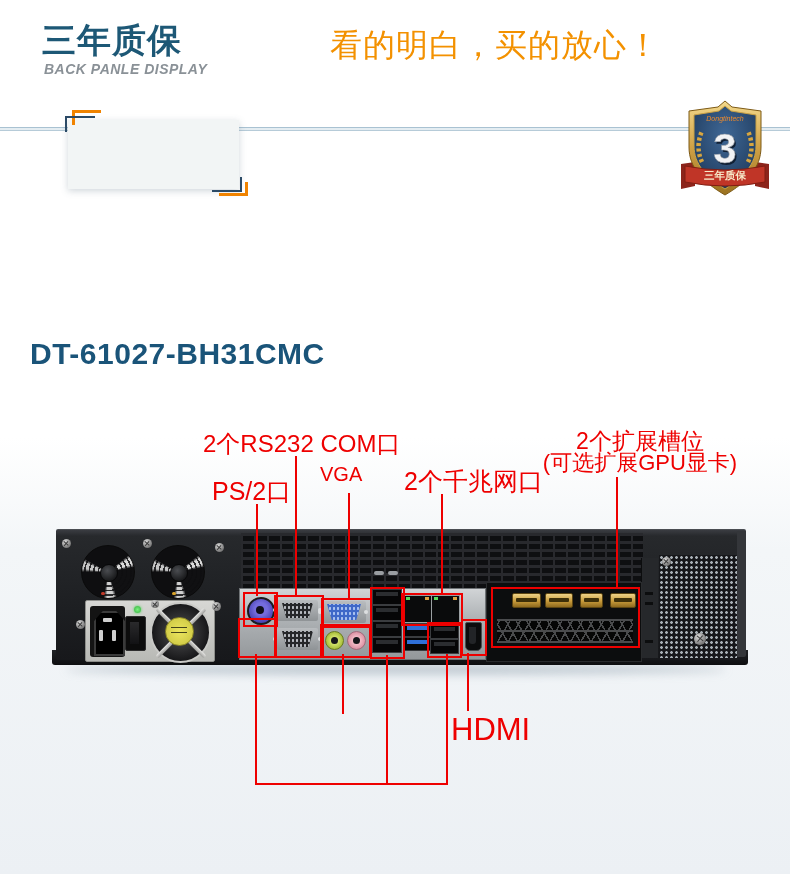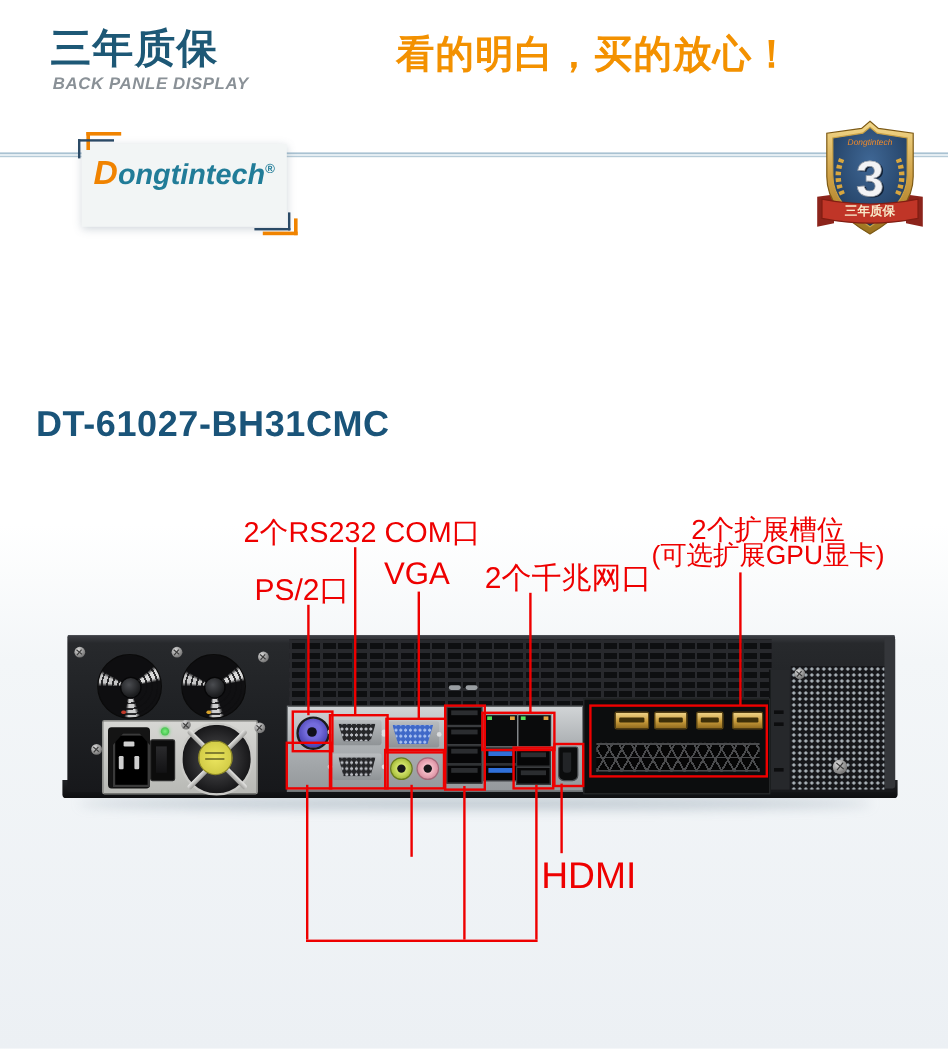--- a/index.html
+++ b/index.html
@@ -4,21 +4,21 @@
 <style>
   html,body{margin:0;padding:0;}
   body{font-family:"Liberation Sans","DejaVu Sans",sans-serif;}
   .page{position:relative;width:790px;height:874px;overflow:hidden;
         background:linear-gradient(180deg,#ffffff 0%,#ffffff 50%,#f3f6f8 63%,#ecf0f4 100%);}
   .abs{position:absolute;}
 
   
   .title-cn{left:42px;top:18px;font-size:34px;font-weight:800;color:#1d5876;letter-spacing:1px;}
   .title-en{left:44px;top:61px;font-size:14px;font-weight:700;font-style:italic;color:#8a9197;letter-spacing:.5px;}
-  .slogan{left:330px;top:24px;font-size:32px;font-weight:700;color:#f39100;letter-spacing:1px;}
+  .slogan{left:330px;top:24px;font-size:32px;font-weight:400;color:#f39100;letter-spacing:1px;}
 
   
   .decor-line{left:0;top:127px;width:790px;height:4px;z-index:1;
     background:linear-gradient(180deg,#a9c2d2 0 1px,#e4edf2 1px 3px,#b6cbd8 3px 4px);}
 
   
   .logo-box{left:68px;top:120px;width:171px;height:61px;background:#f2f5f5;z-index:2;
     box-shadow:0 2px 7px rgba(100,120,135,.3);text-align:center;padding-top:8px;box-sizing:content-box;}
   .logo-l1{font-size:24px;font-weight:800;font-style:italic;color:#217c98;line-height:26px;}
   .logo-l1 .d{color:#f08300;font-size:28px;}
@@ -137,21 +137,20 @@
 
   <div class="abs title-cn">三年质保</div>
   <div class="abs title-en">BACK PANLE DISPLAY</div>
   <div class="abs slogan">看的明白，买的放心！</div>
 
   <div class="abs decor-line"></div>
 
   <div class="abs br-otl"></div>
   <div class="abs br-ntl"></div>
   <div class="abs logo-box">
-    <div class="logo-l1"><span class="d">D</span><span>ongtintech</span><span class="reg">®</span></div>
   </div>
   <div class="abs br-nbr"></div>
   <div class="abs br-obr"></div>
 
   <svg class="abs badge" viewBox="0 0 92 98" style="left:679px;top:100px;width:92px;height:98px">
     <defs>
       <linearGradient id="gold" x1="0" y1="0" x2="0" y2="1">
         <stop offset="0" stop-color="#f3d98c"></stop>
           <stop offset=".5" stop-color="#cfa045"></stop>
           <stop offset="1" stop-color="#9a711f"></stop>
@@ -282,21 +281,21 @@
   <div class="abs vl" style="left:616px;top:477px;height:111px;"></div>
   <div class="abs vl" style="left:342px;top:654px;height:60px;"></div>
   <div class="abs vl" style="left:467px;top:653px;height:58px;"></div>
   <div class="abs vl" style="left:255px;top:654px;height:129px;"></div>
   <div class="abs vl" style="left:386px;top:655px;height:128px;"></div>
   <div class="abs vl" style="left:446px;top:654px;height:129px;"></div>
   <div class="abs hl" style="left:255px;top:783px;width:193px;"></div>
 
   <div class="abs anno" style="left:203px;top:428px;font-size:24px;">2个RS232 COM口</div>
   <div class="abs anno" style="left:212px;top:475px;font-size:25px;text-align:right;">PS/2口</div>
-  <div class="abs anno" style="left:320px;top:463px;font-size:26px;">VGA</div>
+  <div class="abs anno" style="left:320px;top:463px;font-size:20px;">VGA</div>
   <div class="abs anno" style="left:404px;top:465px;font-size:25px;">2个千兆网口</div>
   <div class="abs anno" style="left:535px;top:430px;width:210px;text-align:center;font-size:23px;line-height:22px;">
     <div>2个扩展槽位</div>
     <div style="font-size:22px;">(可选扩展GPU显卡)</div>
   </div>
   <div class="abs anno" style="left:451px;top:712px;font-size:31px;">HDMI</div>
 
 </div>
 
 </body></html>

